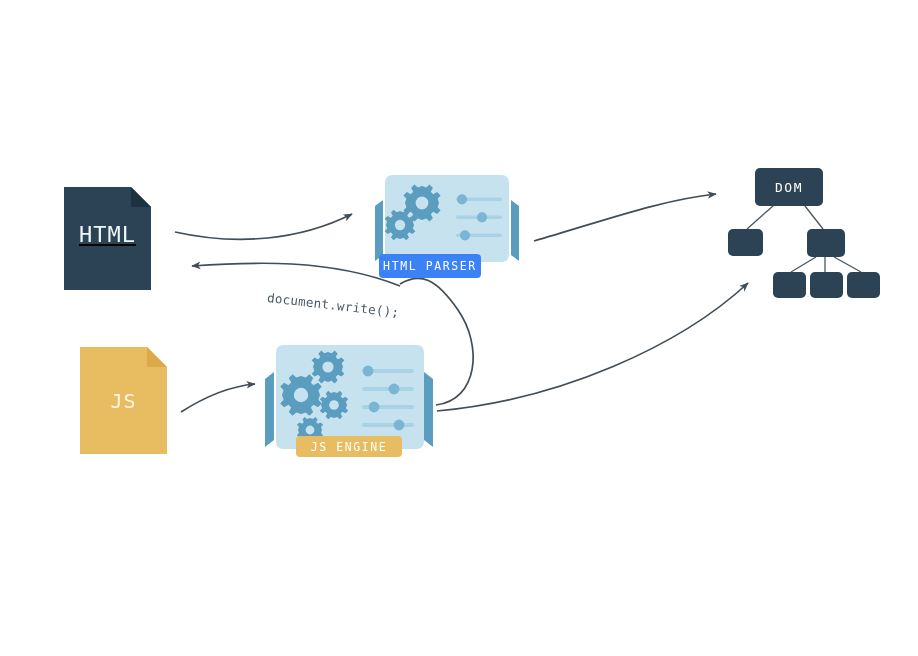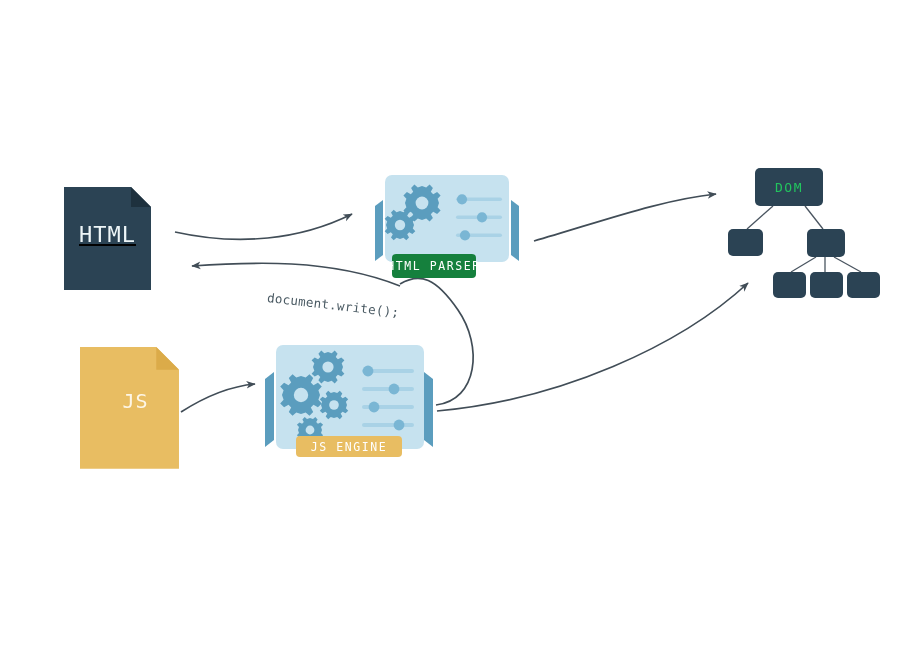--- a/index.html
+++ b/index.html
@@ -8,45 +8,45 @@
   .stage{position:absolute;inset:0;}
   svg.layer{position:absolute;left:0;top:0;width:918px;height:656px;overflow:visible;}
 
   
   .file{position:absolute;display:flex;align-items:center;justify-content:center;}
   .file .sheet{position:absolute;inset:0;}
   .file .label{position:relative;z-index:3;color:#ffffff;letter-spacing:1px;}
 
   .file-html{left:64px;top:187px;width:87px;height:95px;text-decoration:underline;}
   .file-html .label{font-size:22px;color:#eef6f8;}
-  .file-js{left:80px;top:347px;width:87px;height:107px;padding-left:12px;}
+  .file-js{left:80px;top:347px;width:87px;height:107px;}
   .file-js .label{font-size:20px;color:#fdf6e6;}
 
   
   .engine{position:absolute;}
   .engine .panel{position:absolute;border-radius:7px;}
   .engine .tag{position:absolute;display:flex;align-items:center;justify-content:center;
                border-radius:4px;z-index:6;}
   .engine .tag span{font-size:11.5px;letter-spacing:1.6px;color:#ffffff;white-space:nowrap;}
 
   .parser{left:372px;top:175px;width:150px;height:103px;}
   .parser .panel{left:13px;top:0px;width:124px;height:87px;background:#c6e2ef;}
   .jsengine{left:262px;top:345px;width:175px;height:119px;}
   .jsengine .panel{left:14px;top:0px;width:148px;height:104px;background:#c6e2ef;}
 
-  .tag-parser{left:392px;top:254px;width:84px;height:24px;background:#15803d;}
+  .tag-parser{left:379px;top:254px;width:102px;height:24px;background:#3b82f6;}
   .tag-js{left:296px;top:436px;width:106px;height:21px;background:#e8bd62;}
   .tag-js span{color:#fffaf0;}
 
   
   .dom{position:absolute;left:715px;top:160px;width:190px;height:130px;}
   .dom-node{position:absolute;background:#2b4354;border-radius:5px;}
   .dom-root{left:40px;top:8px;width:68px;height:38px;display:flex;
             align-items:center;justify-content:center;}
-  .dom-root span{color:#22c55e;font-size:13px;letter-spacing:1.5px;}
+  .dom-root span{color:#ffffff;font-size:13px;letter-spacing:1.5px;}
 
   .codelabel{position:absolute;left:268px;top:290px;color:#4a5a63;font-size:12.5px;
              letter-spacing:0.3px;transform:rotate(6.5deg);transform-origin:left top;
              white-space:nowrap;}
 </style>
 </head>
 <body>
 
 <div class="stage">
 

